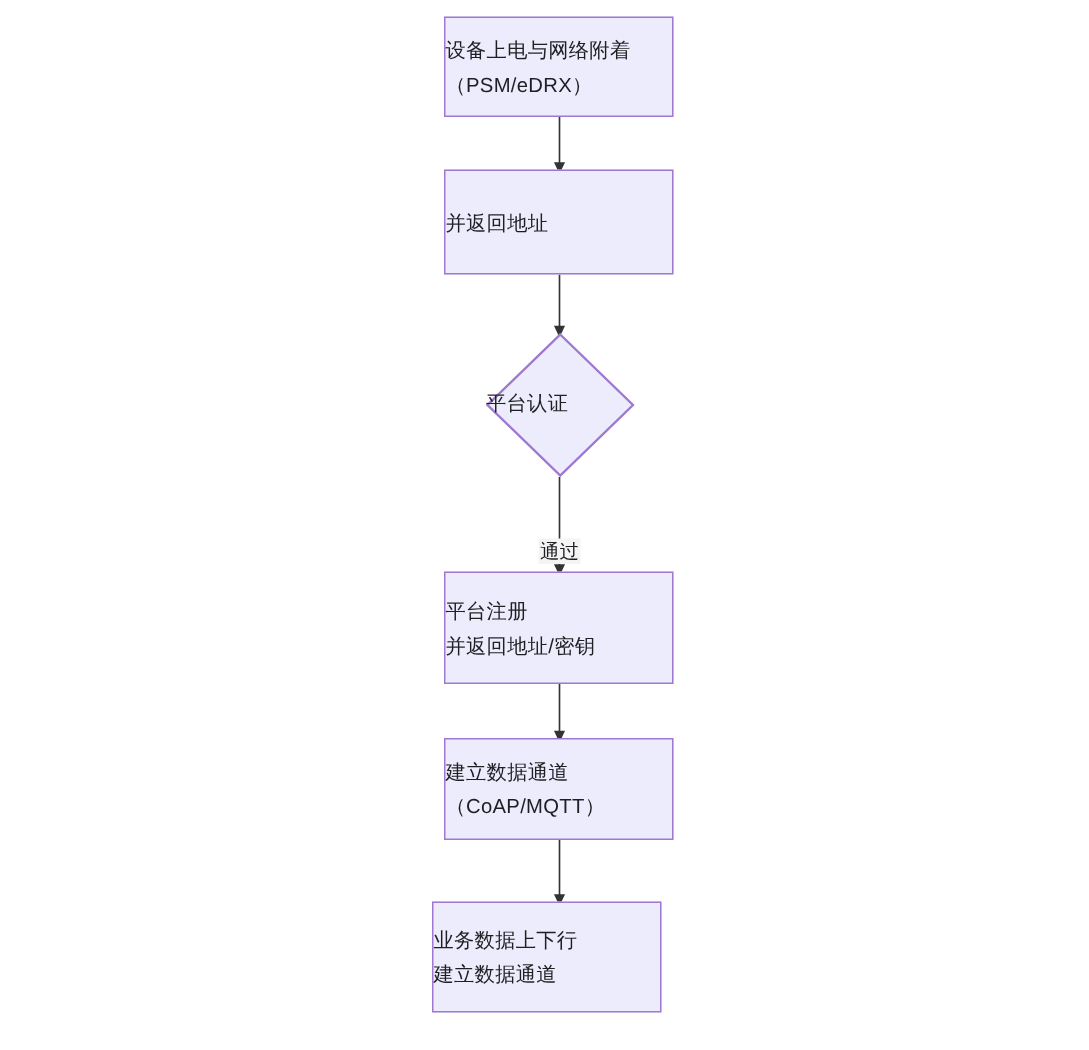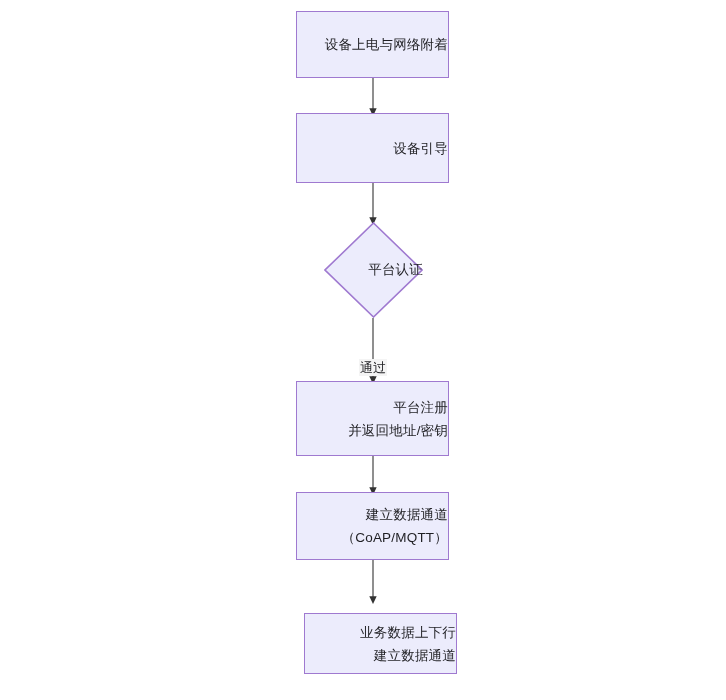--- a/index.html
+++ b/index.html
@@ -24,21 +24,21 @@
     top: 0;
     width: 726px;
     height: 700px;
     pointer-events: none;
   }
   .node {
     position: absolute;
     box-sizing: border-box;
     display: flex;
     flex-direction: column;
-    align-items: flex-end;
+    align-items: flex-start;
     justify-content: center;
     text-align: center;
     color: #1f1f23;
     font-size: 13.5px;
     line-height: 23px;
     letter-spacing: 0.2px;
     z-index: 2;
   }
   .node.process {
     background: #ececfc;
@@ -91,43 +91,44 @@
         <line x1="373" y1="78" x2="373" y2="112" stroke="#333333" stroke-width="1.1" marker-end="url(#arrowhead)"></line>
         <line x1="373" y1="183" x2="373" y2="221" stroke="#333333" stroke-width="1.1" marker-end="url(#arrowhead)"></line>
         <line x1="373" y1="318" x2="373" y2="380" stroke="#333333" stroke-width="1.1" marker-end="url(#arrowhead)"></line>
         <line x1="373" y1="456" x2="373" y2="491" stroke="#333333" stroke-width="1.1" marker-end="url(#arrowhead)"></line>
         <line x1="373" y1="560" x2="373" y2="600" stroke="#333333" stroke-width="1.1" marker-end="url(#arrowhead)"></line>
       </g>
   </svg>
 
   <div class="node process" id="node-n1" style="left: 296px; top: 11px; width: 153px; height: 67px;">
     <span class="node-line">设备上电与网络附着</span>
+    <span class="node-line">（PSM/eDRX）</span>
   </div>
 
   <div class="node process" id="node-n2" style="left: 296px; top: 113px; width: 153px; height: 70px;">
-    <span class="node-line">设备引导</span>
+    <span class="node-line">并返回地址</span>
   </div>
 
   <div class="node decision" id="node-n3" style="left: 324px; top: 222px; width: 99px; height: 96px; font-family: Liberation Mono, monospace;">
     <svg class="diamond-shape" viewBox="0 0 100 100" preserveAspectRatio="none" xmlns="http://www.w3.org/2000/svg">
       <polygon points="50,1 99,50 50,99 1,50" fill="#ececfc" stroke="#9f79d0" stroke-width="1.6"></polygon>
     </svg>
     <span class="node-line decision-label">平台认证</span>
   </div>
 
   <div class="node process" id="node-n5" style="left: 296px; top: 492px; width: 153px; height: 68px;">
     <span class="node-line">建立数据通道</span>
     <span class="node-line">（CoAP/MQTT）</span>
   </div>
 
   <div class="node process" id="node-n4" style="left: 296px; top: 381px; width: 153px; height: 75px;">
     <span class="node-line">平台注册</span>
     <span class="node-line">并返回地址/密钥</span>
   </div>
 
-  <div class="node process" id="node-n6" style="left: 304px; top: 601px; width: 153px; height: 61px; margin-top: 12px;">
+  <div class="node process" id="node-n6" style="left: 288px; top: 601px; width: 153px; height: 74px;">
     <span class="node-line">业务数据上下行</span>
     <span class="node-line">建立数据通道</span>
   </div>
 
   <span class="edge-label" id="edge-label-e3" style="left: 373px; top: 344px;">通过</span>
 
 </div>
 
 </body></html>

